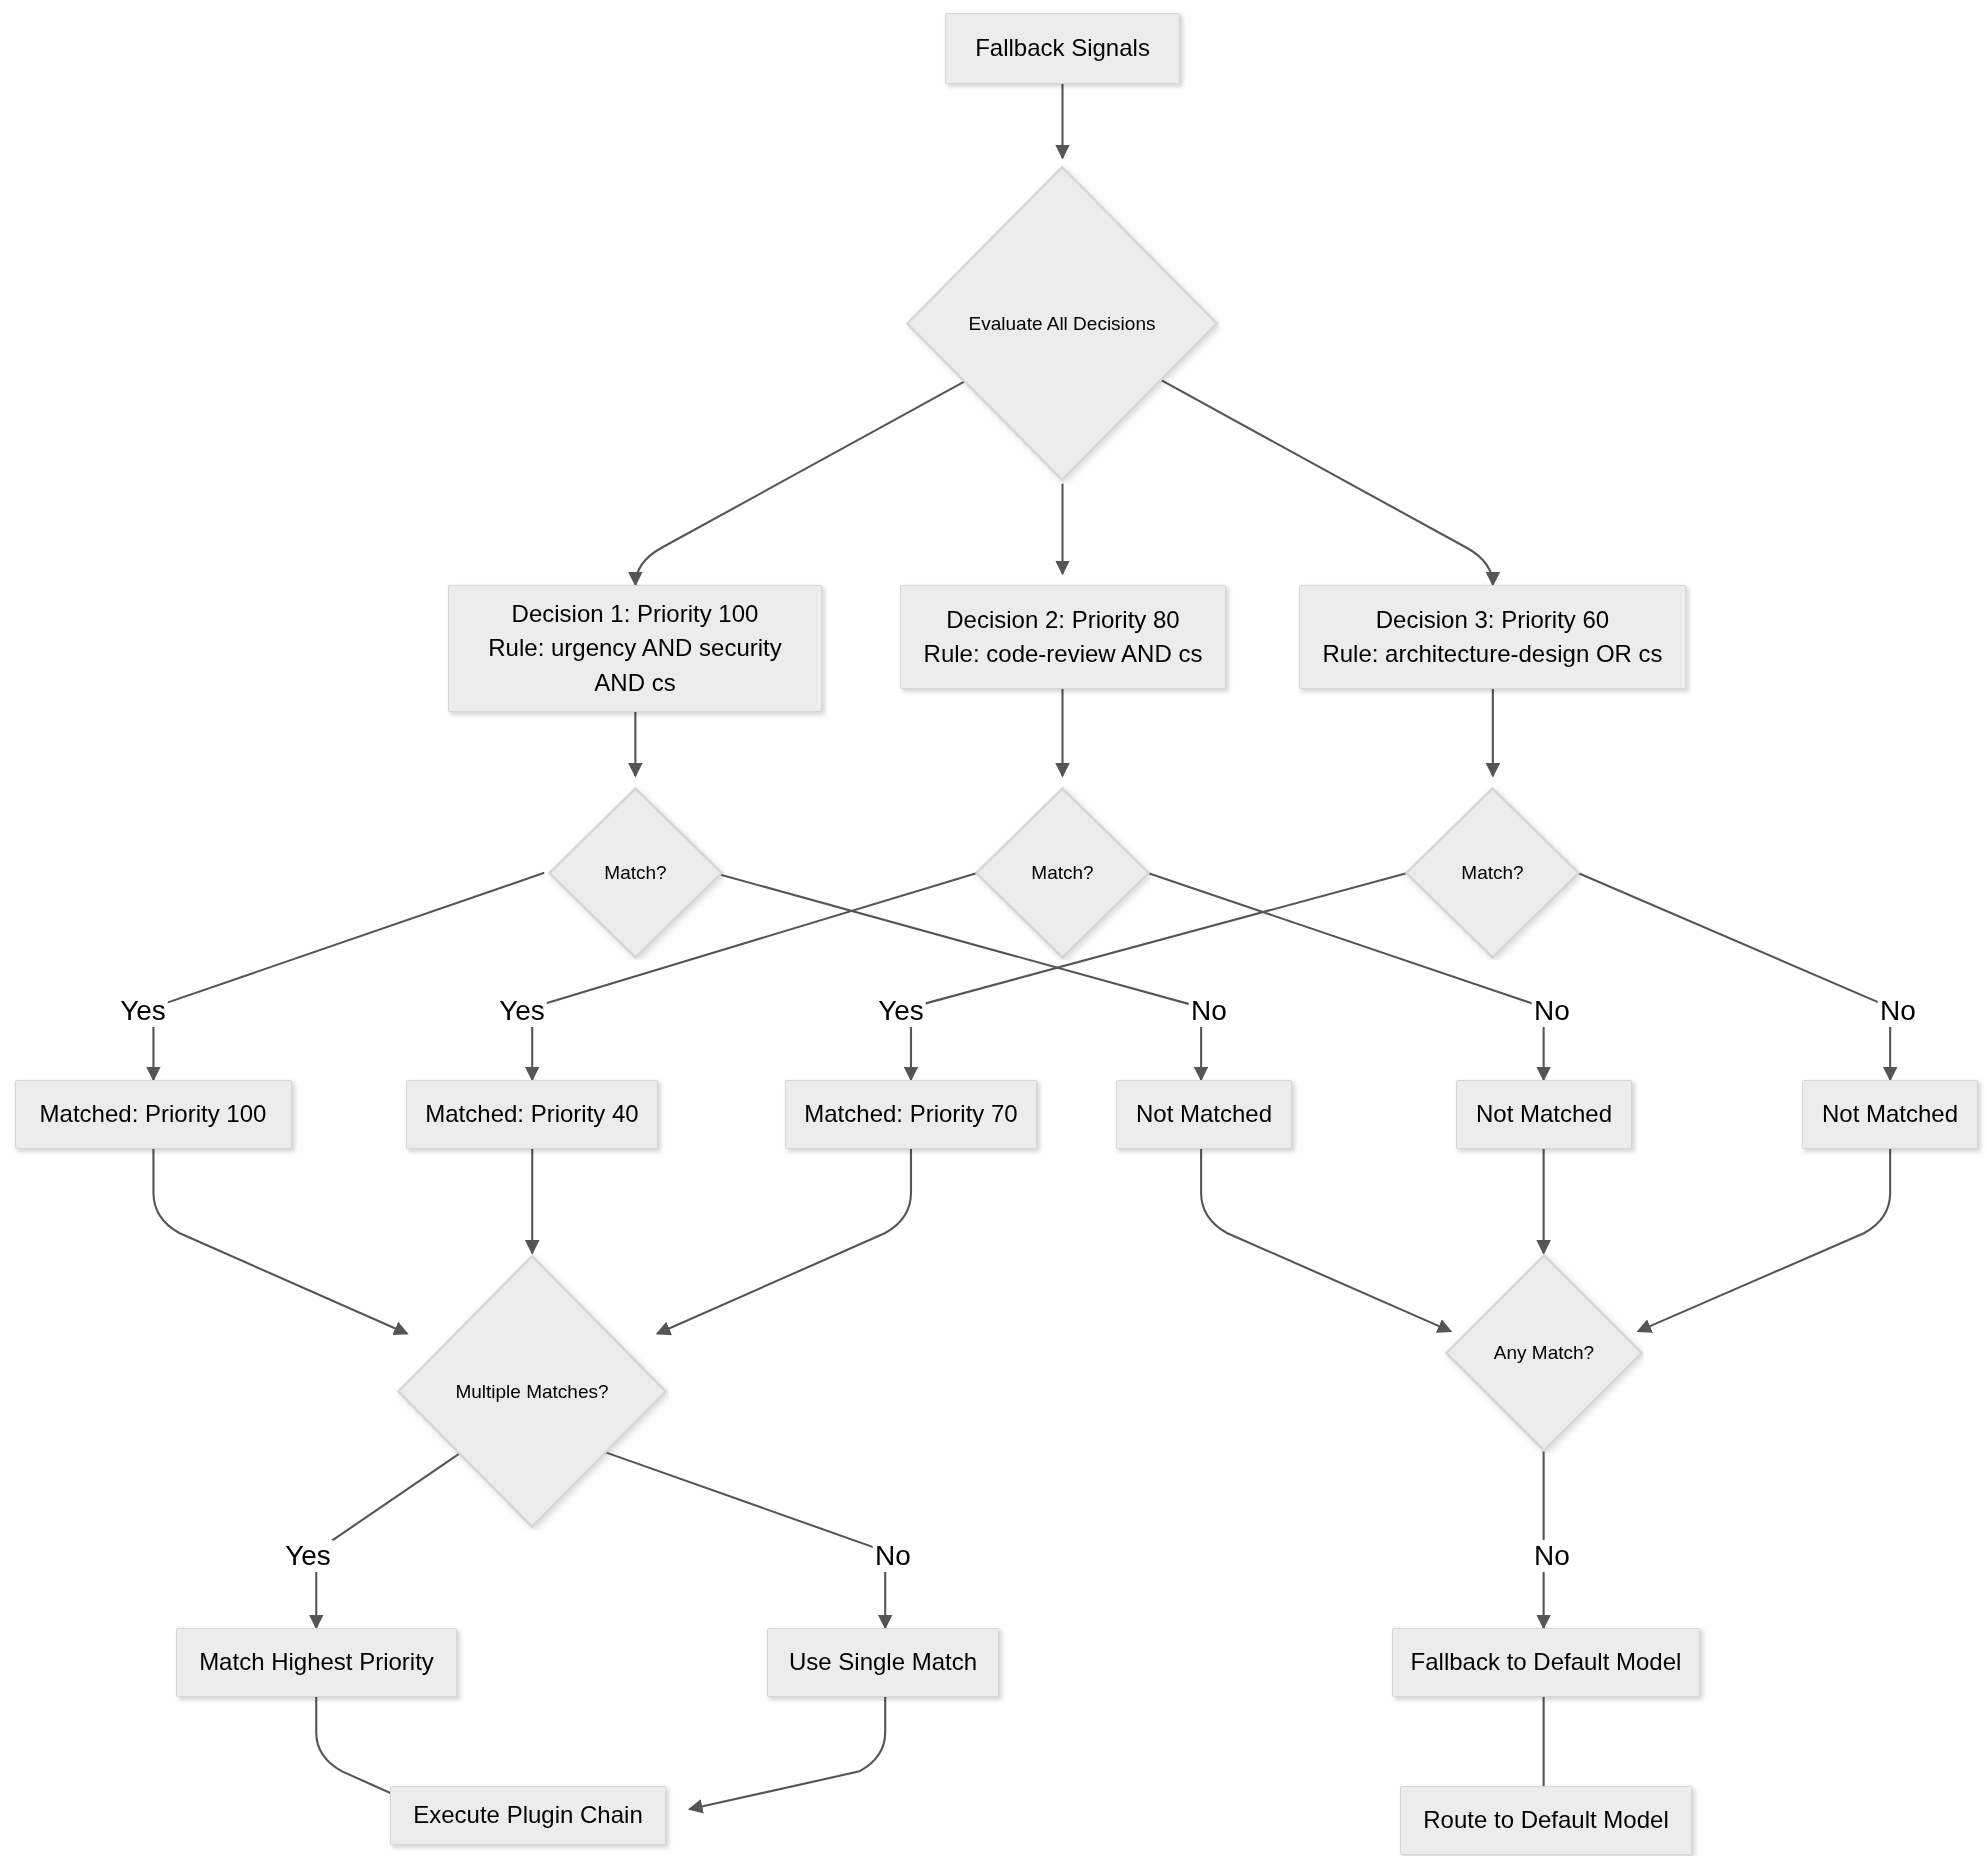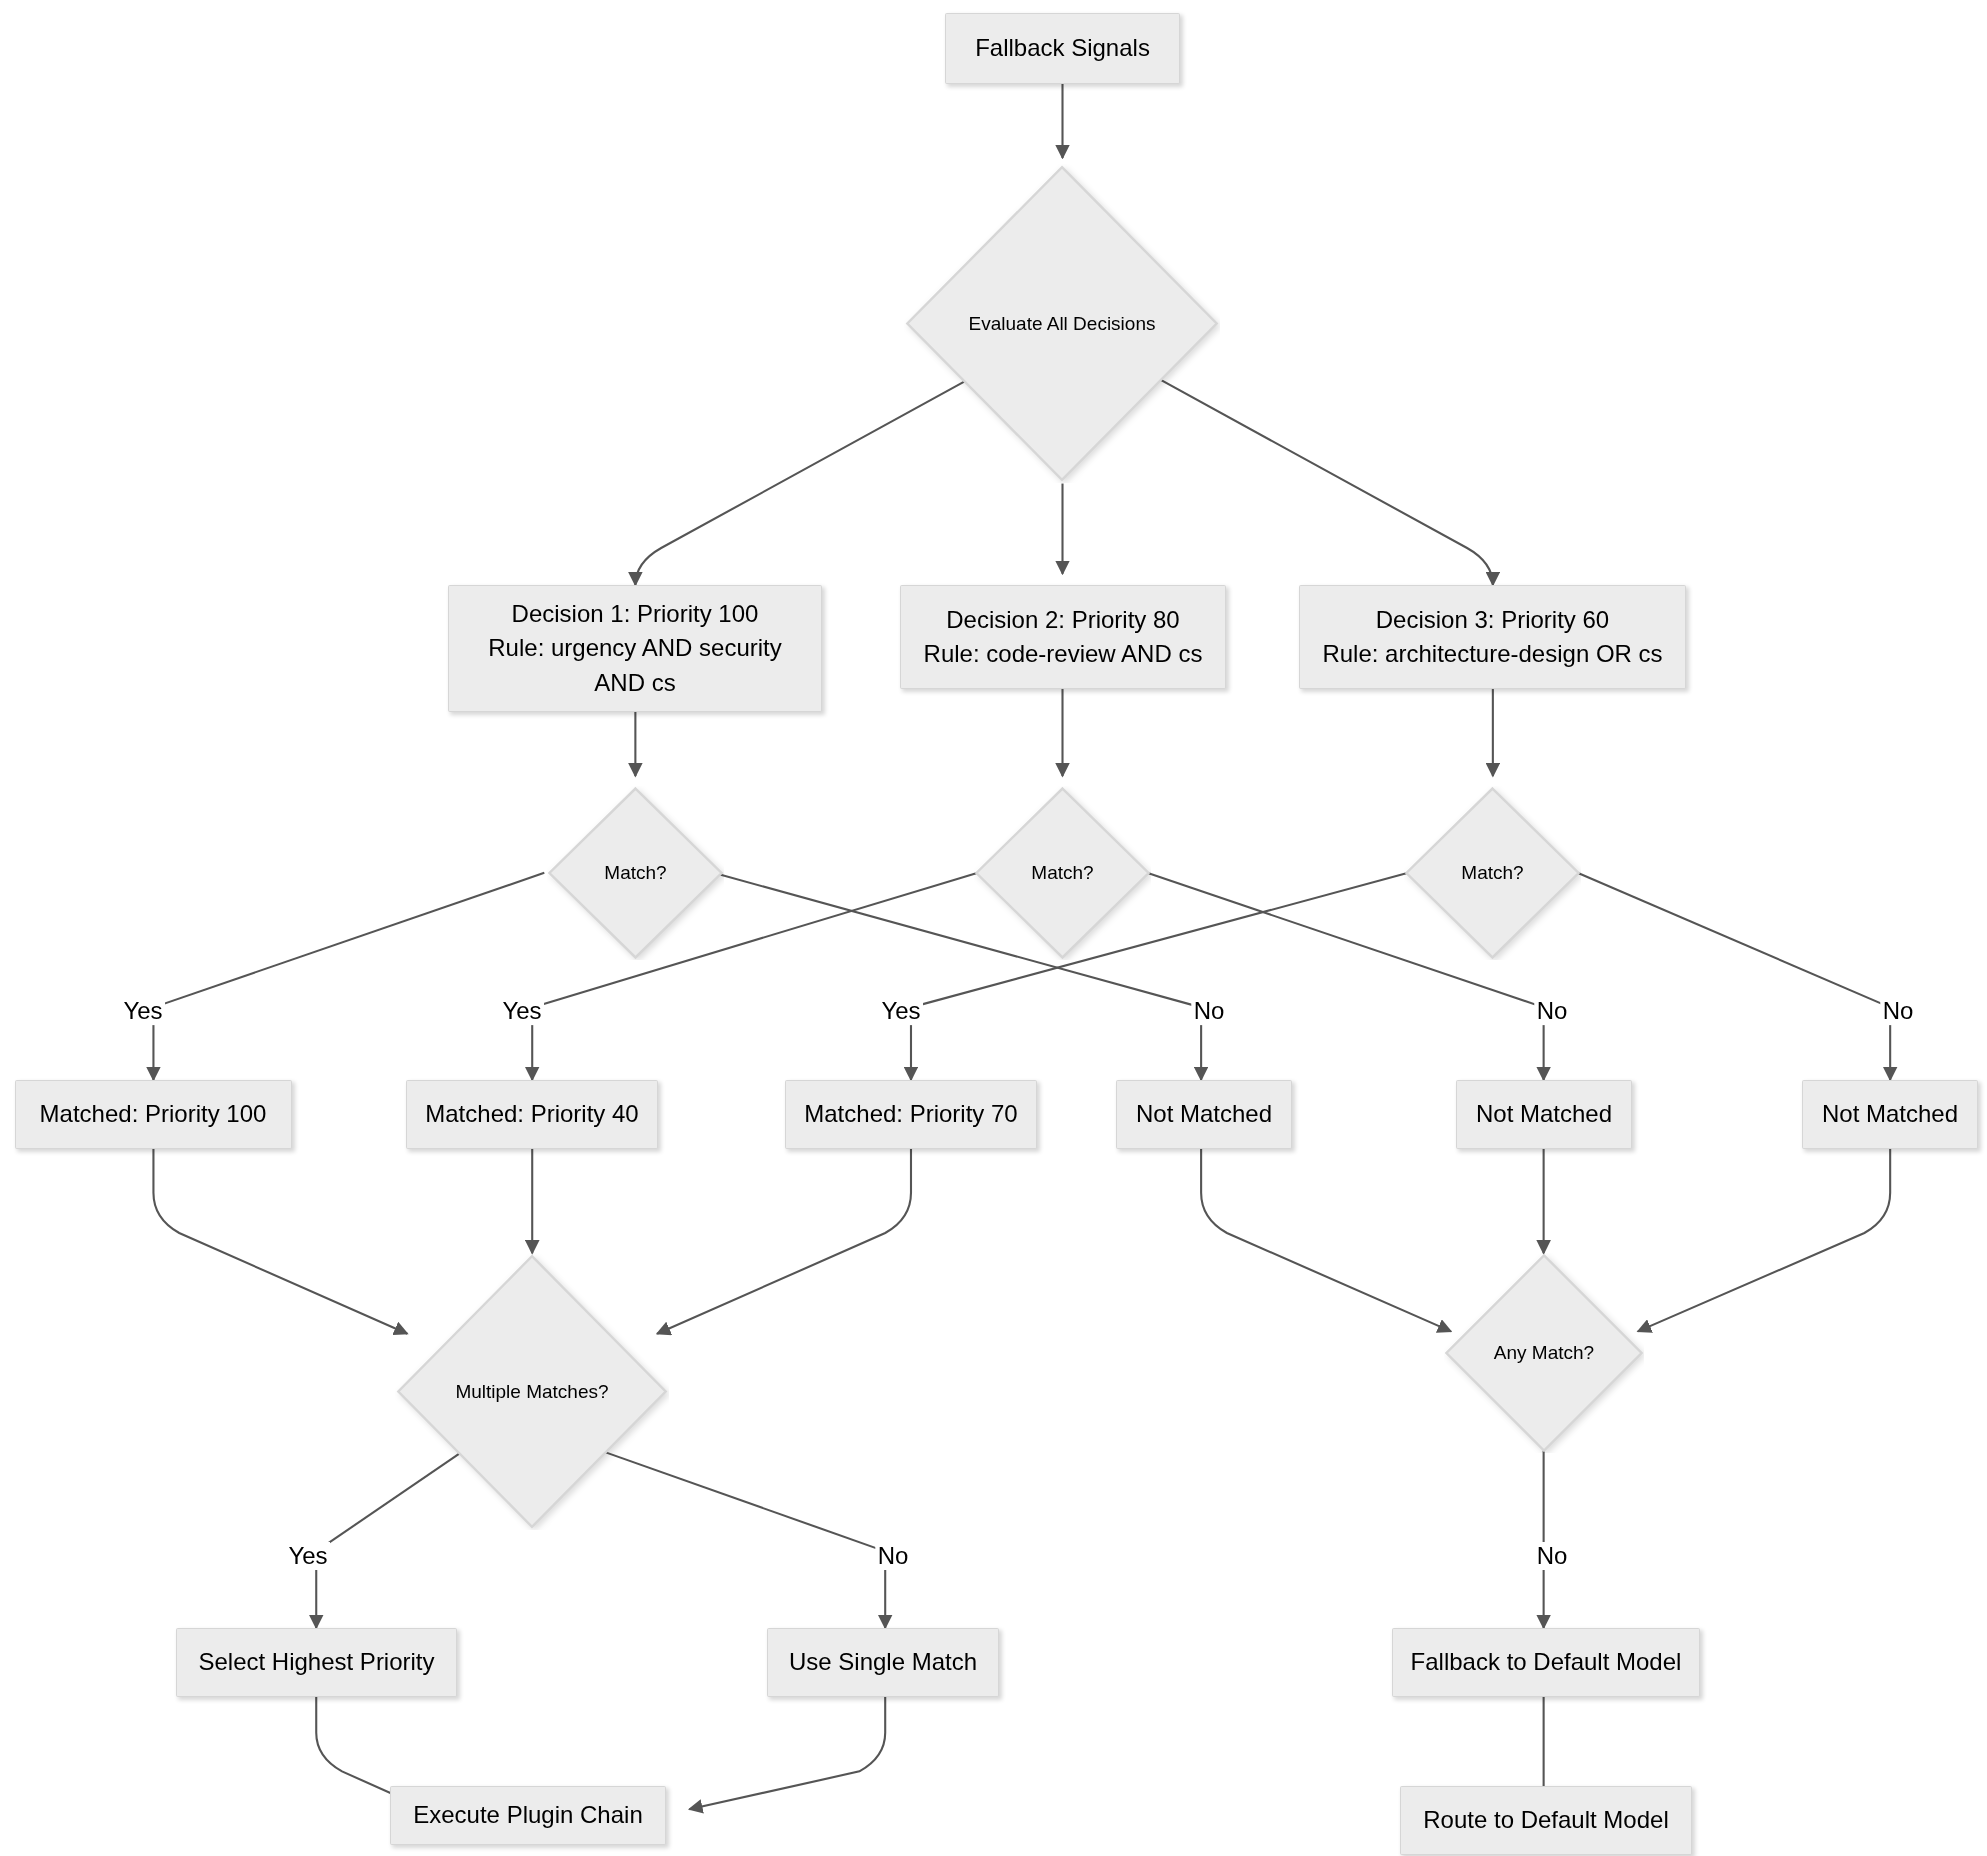--- a/index.html
+++ b/index.html
@@ -61,21 +61,21 @@
     height: 100%;
     display: flex;
     align-items: center;
     justify-content: center;
     color: #000000;
     font-size: 19px;
     text-align: center;
   }
   .edge-label {
     position: absolute;
-    font-size: 24px;
+    font-size: 28px;
     color: #000000;
     background: #ffffff;
     white-space: nowrap;
     transform: translate(-50%, -50%);
     padding: 0 2.4px;
   }
   .multiline {
     white-space: pre-line;
   }
 </style>
@@ -232,21 +232,21 @@
       <polygon points="124,3 245,124 124,245 3,124" fill="#ececec" stroke="#d6d6d6" stroke-width="3" style="filter: drop-shadow(3px 3px 4px rgba(0,0,0,0.14));"></polygon>
     </svg>
     <div class="diamond-label">Any Match?</div>
   </div>
 
   <div class="edge-label" style="left:308px; top:1556px;">Yes</div>
   <div class="edge-label" style="left:893px; top:1556px;">No</div>
   <div class="edge-label" style="left:1552px; top:1556px;">No</div>
 
   <div class="node rect" style="left:176px; top:1628px; width:281px; height:69px;">
-    <span>Select Highest Priority</span>
+    <span>Match Highest Priority</span>
   </div>
 
   <div class="node rect" style="left:767px; top:1628px; width:232px; height:69px;">
     <span>Use Single Match</span>
   </div>
 
   <div class="node rect" style="left:1392px; top:1628px; width:308px; height:69px;">
     <span>Fallback to Default Model</span>
   </div>
 

